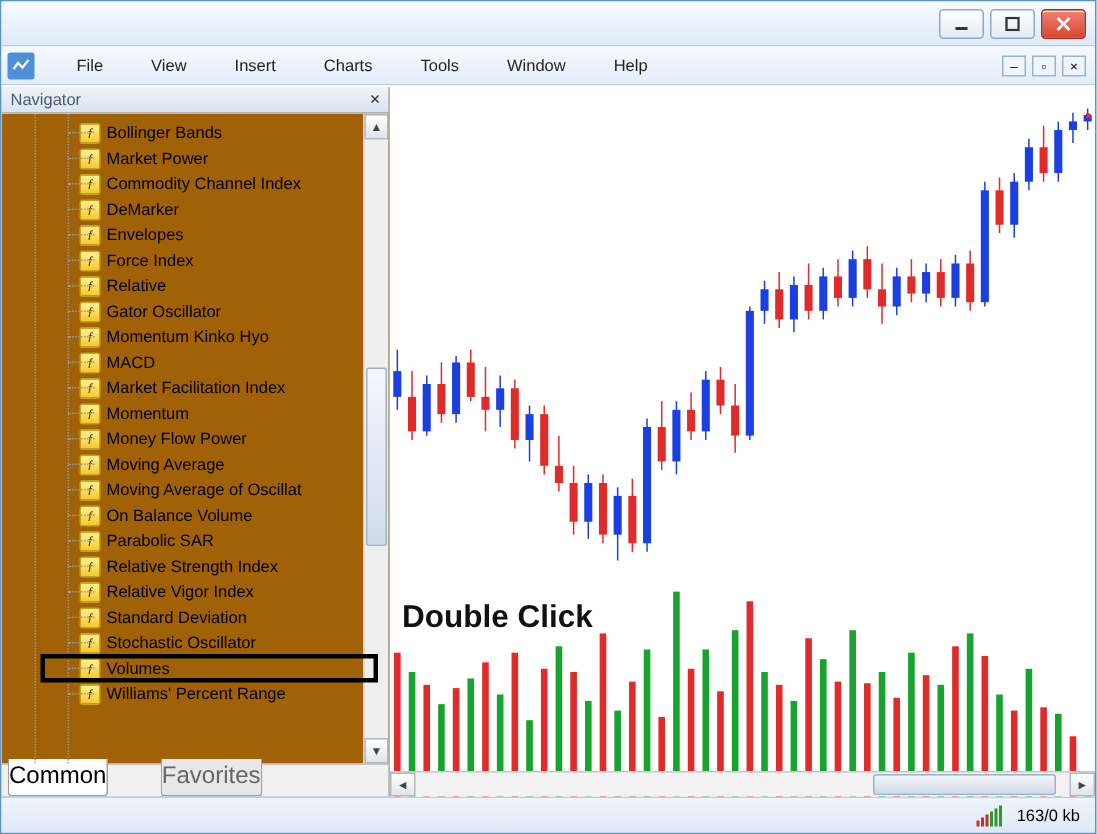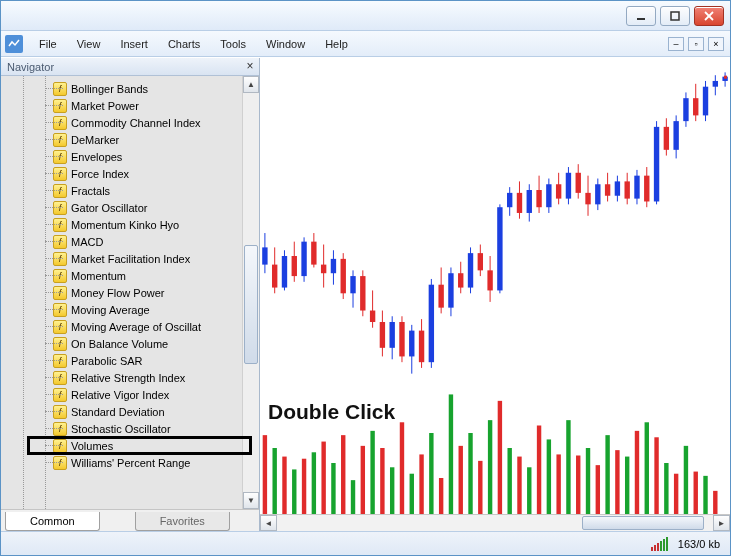--- a/index.html
+++ b/index.html
@@ -45,21 +45,21 @@
     color: #fff;
   }
   .win-btn svg { width: 10px; height: 10px; }
   .menubar {
     height: 26px;
     display:flex;
     align-items:center;
     background: linear-gradient(#f5f9fe, #e3edf9);
     border-bottom: 1px solid #b9cee6;
     padding-left: 4px;
-    gap: 0;
+    gap: 12px;
   }
   .app-icon {
     width: 18px; height: 18px;
     margin-right: 6px;
     background: #4e8fd9;
     border-radius: 2px;
     display:flex; align-items:center; justify-content:center;
     color:#fff; font-size:9px; font-weight:bold;
   }
   .menu-item {
@@ -84,21 +84,21 @@
     display:flex;
     background:#fff;
     overflow:hidden;
     border-top: 1px solid #fff;
   }
   .navigator {
     width: 259px;
     display:flex;
     flex-direction:column;
     border-right: 1px solid #a9b9cc;
-    background:#e5e5e5;
+    background:#a16207;
   }
   .nav-header {
     height: 18px;
     background: linear-gradient(#eef3fa,#d9e4f2);
     border-bottom:1px solid #b0c1d6;
     display:flex; align-items:center;
     padding-left:6px;
     color:#4a5a70;
     font-size:11px;
     position:relative;
@@ -181,25 +181,25 @@
   }
   .nav-tabs {
     height: 22px;
     display:flex;
     align-items:flex-end;
     background:#f0f0f0;
     border-top:1px solid #c5c5c5;
     padding-left:4px;
   }
   .nav-tab {
-    padding: 3px 24px;
+    padding: 3px 0;
     border:1px solid #a0a0a0;
     border-top:none;
     background:#fff;
-    font-size:11px;
+    font-size:16px;
     margin-right:-1px;
     border-radius: 0 0 3px 3px;
   }
   .nav-tab.inactive { background:#e8e8e8; color:#666;margin-left:36px; }
   .chart-area {
     flex:1;
     position:relative;
     background:#fff;
   }
   .candle-chart {
@@ -320,21 +320,21 @@
             <div class="tree-item">
               <div class="ind-icon">f</div>
               <span>Envelopes</span>
             </div>
             <div class="tree-item">
               <div class="ind-icon">f</div>
               <span>Force Index</span>
             </div>
             <div class="tree-item">
               <div class="ind-icon">f</div>
-              <span>Fractals</span>
+              <span>Relative</span>
             </div>
             <div class="tree-item">
               <div class="ind-icon">f</div>
               <span>Gator Oscillator</span>
             </div>
             <div class="tree-item">
               <div class="ind-icon">f</div>
               <span>Momentum Kinko Hyo</span>
             </div>
             <div class="tree-item">

